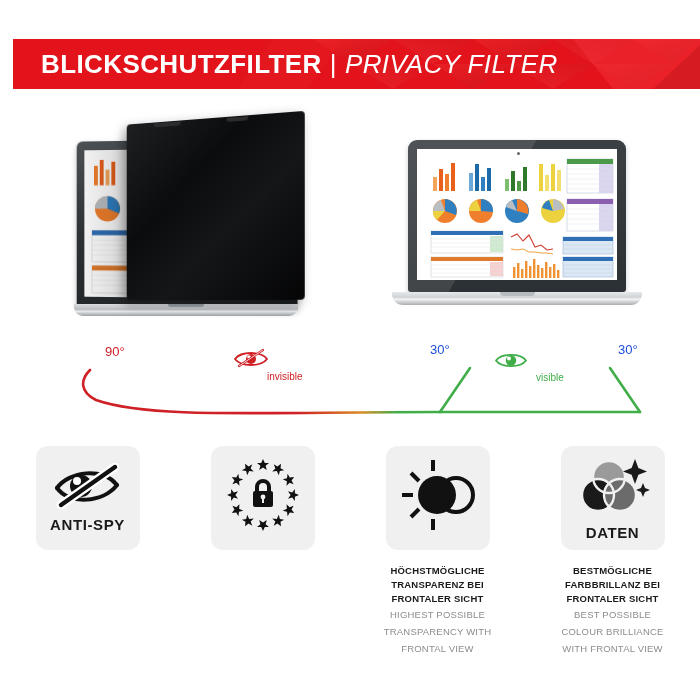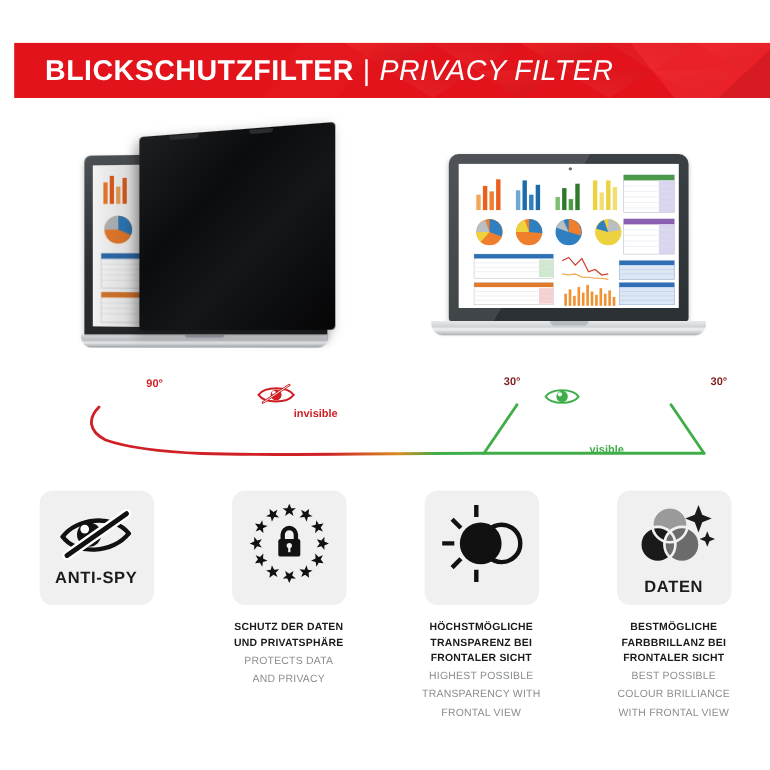--- a/index.html
+++ b/index.html
@@ -109,24 +109,24 @@
     background: linear-gradient(180deg,#e7e9ea 0%,#cfd3d6 40%,#f2f3f4 55%,#a9aeb2 100%);
     border-radius: 0 0 11px 11px;
   }
   #lr-base:after{
     content:""; position:absolute; left:43%; top:0; width:14%; height:4px;
     background:#b6bbbf; border-radius:0 0 5px 5px;
   }
 
   
   #angles { position:absolute; left:0; top:330px; width:700px; height:110px; }
-  .lbl { position:absolute; font-size:10px; font-weight:700; white-space:nowrap;margin-left:28px; }
+  .lbl { position:absolute; font-size:13px; font-weight:400; white-space:nowrap; }
   .lbl.red { color:#cf2026; }
-  .lbl.green { color:#7f1d1d; }
-  .cap { position:absolute; font-size:10px; font-weight:700; white-space:nowrap;padding-left:42px; }
+  .lbl.green { color:#1d4ed8; }
+  .cap { position:absolute; font-size:10px; font-weight:400; white-space:nowrap;padding-left:42px; }
   .cap.red { color:#cf2026; }
   .cap.green { color:#3fae49; }
 
   
   #features { position:absolute; left:0; top:446px; width:700px; height:240px; display:flex; }
   .feature { flex:1; display:flex; flex-direction:column; align-items:center; }
   .tile {
     width:104px; height:104px; background:#f0f0f0; border-radius:12px;
     display:flex; flex-direction:column; align-items:center; justify-content:center;
     position:relative;
@@ -442,21 +442,21 @@
     <div class="cap red" style="left:225px; top:41px;">invisible</div>
 
     
     <div style="position:absolute; left:494px; top:20px;">
       <svg width="34" height="21" viewBox="0 0 34 21">
         <path d="M2 10.5 C7.5 3 26.5 3 32 10.5 C26.5 18 7.5 18 2 10.5 Z" fill="none" stroke="#3fae49" stroke-width="1.8"></path>
         <circle cx="17" cy="10.5" r="5.2" fill="#3fae49"></circle>
         <circle cx="15" cy="8.5" r="1.9" fill="#ffffff"></circle>
       </svg>
     </div>
-    <div class="cap green" style="left:494px; top:42px;margin-top:32px;">visible</div>
+    <div class="cap green" style="left:494px; top:42px;">visible</div>
   </div>
 
   <div id="features">
 
     <div class="feature">
       <div class="tile">
         <div class="glyph">
           <svg width="70" height="46" viewBox="0 0 70 46">
             <path d="M4 25 C16 8 50 4 64 22" fill="none" stroke="#111" stroke-width="4" stroke-linecap="round"></path>
             <path d="M4 25 C16 42 50 40 64 22" fill="none" stroke="#111" stroke-width="4" stroke-linecap="round"></path>
@@ -515,26 +515,20 @@
               </g>
               <path d="M31 36 v-5 a8 8 0 0 1 16 0 v5 h-4 v-5 a4 4 0 0 0 -8 0 v5 Z"></path>
               <rect x="29" y="35" width="20" height="16" rx="2"></rect>
             </g>
             <circle cx="39" cy="41" r="2.4" fill="#f0f0f0"></circle>
             <rect x="38" y="42" width="2" height="5" fill="#f0f0f0"></rect>
           </svg>
         </div>
         <div class="word"></div>
       </div>
-      <div class="caption">
-        <span class="de">SCHUTZ DER DATEN</span>
-        <span class="de">UND PRIVATSPHÄRE</span>
-        <span class="en">PROTECTS DATA</span>
-        <span class="en">AND PRIVACY</span>
-      </div>
     </div>
 
     <div class="feature">
       <div class="tile">
         <div class="glyph">
           <svg width="78" height="74" viewBox="0 0 78 74">
             <g stroke="#111" stroke-width="4" stroke-linecap="butt">
               <line x1="34" y1="2" x2="34" y2="13"></line>
               <line x1="34" y1="61" x2="34" y2="72"></line>
               <line x1="3" y1="37" x2="14" y2="37"></line>

